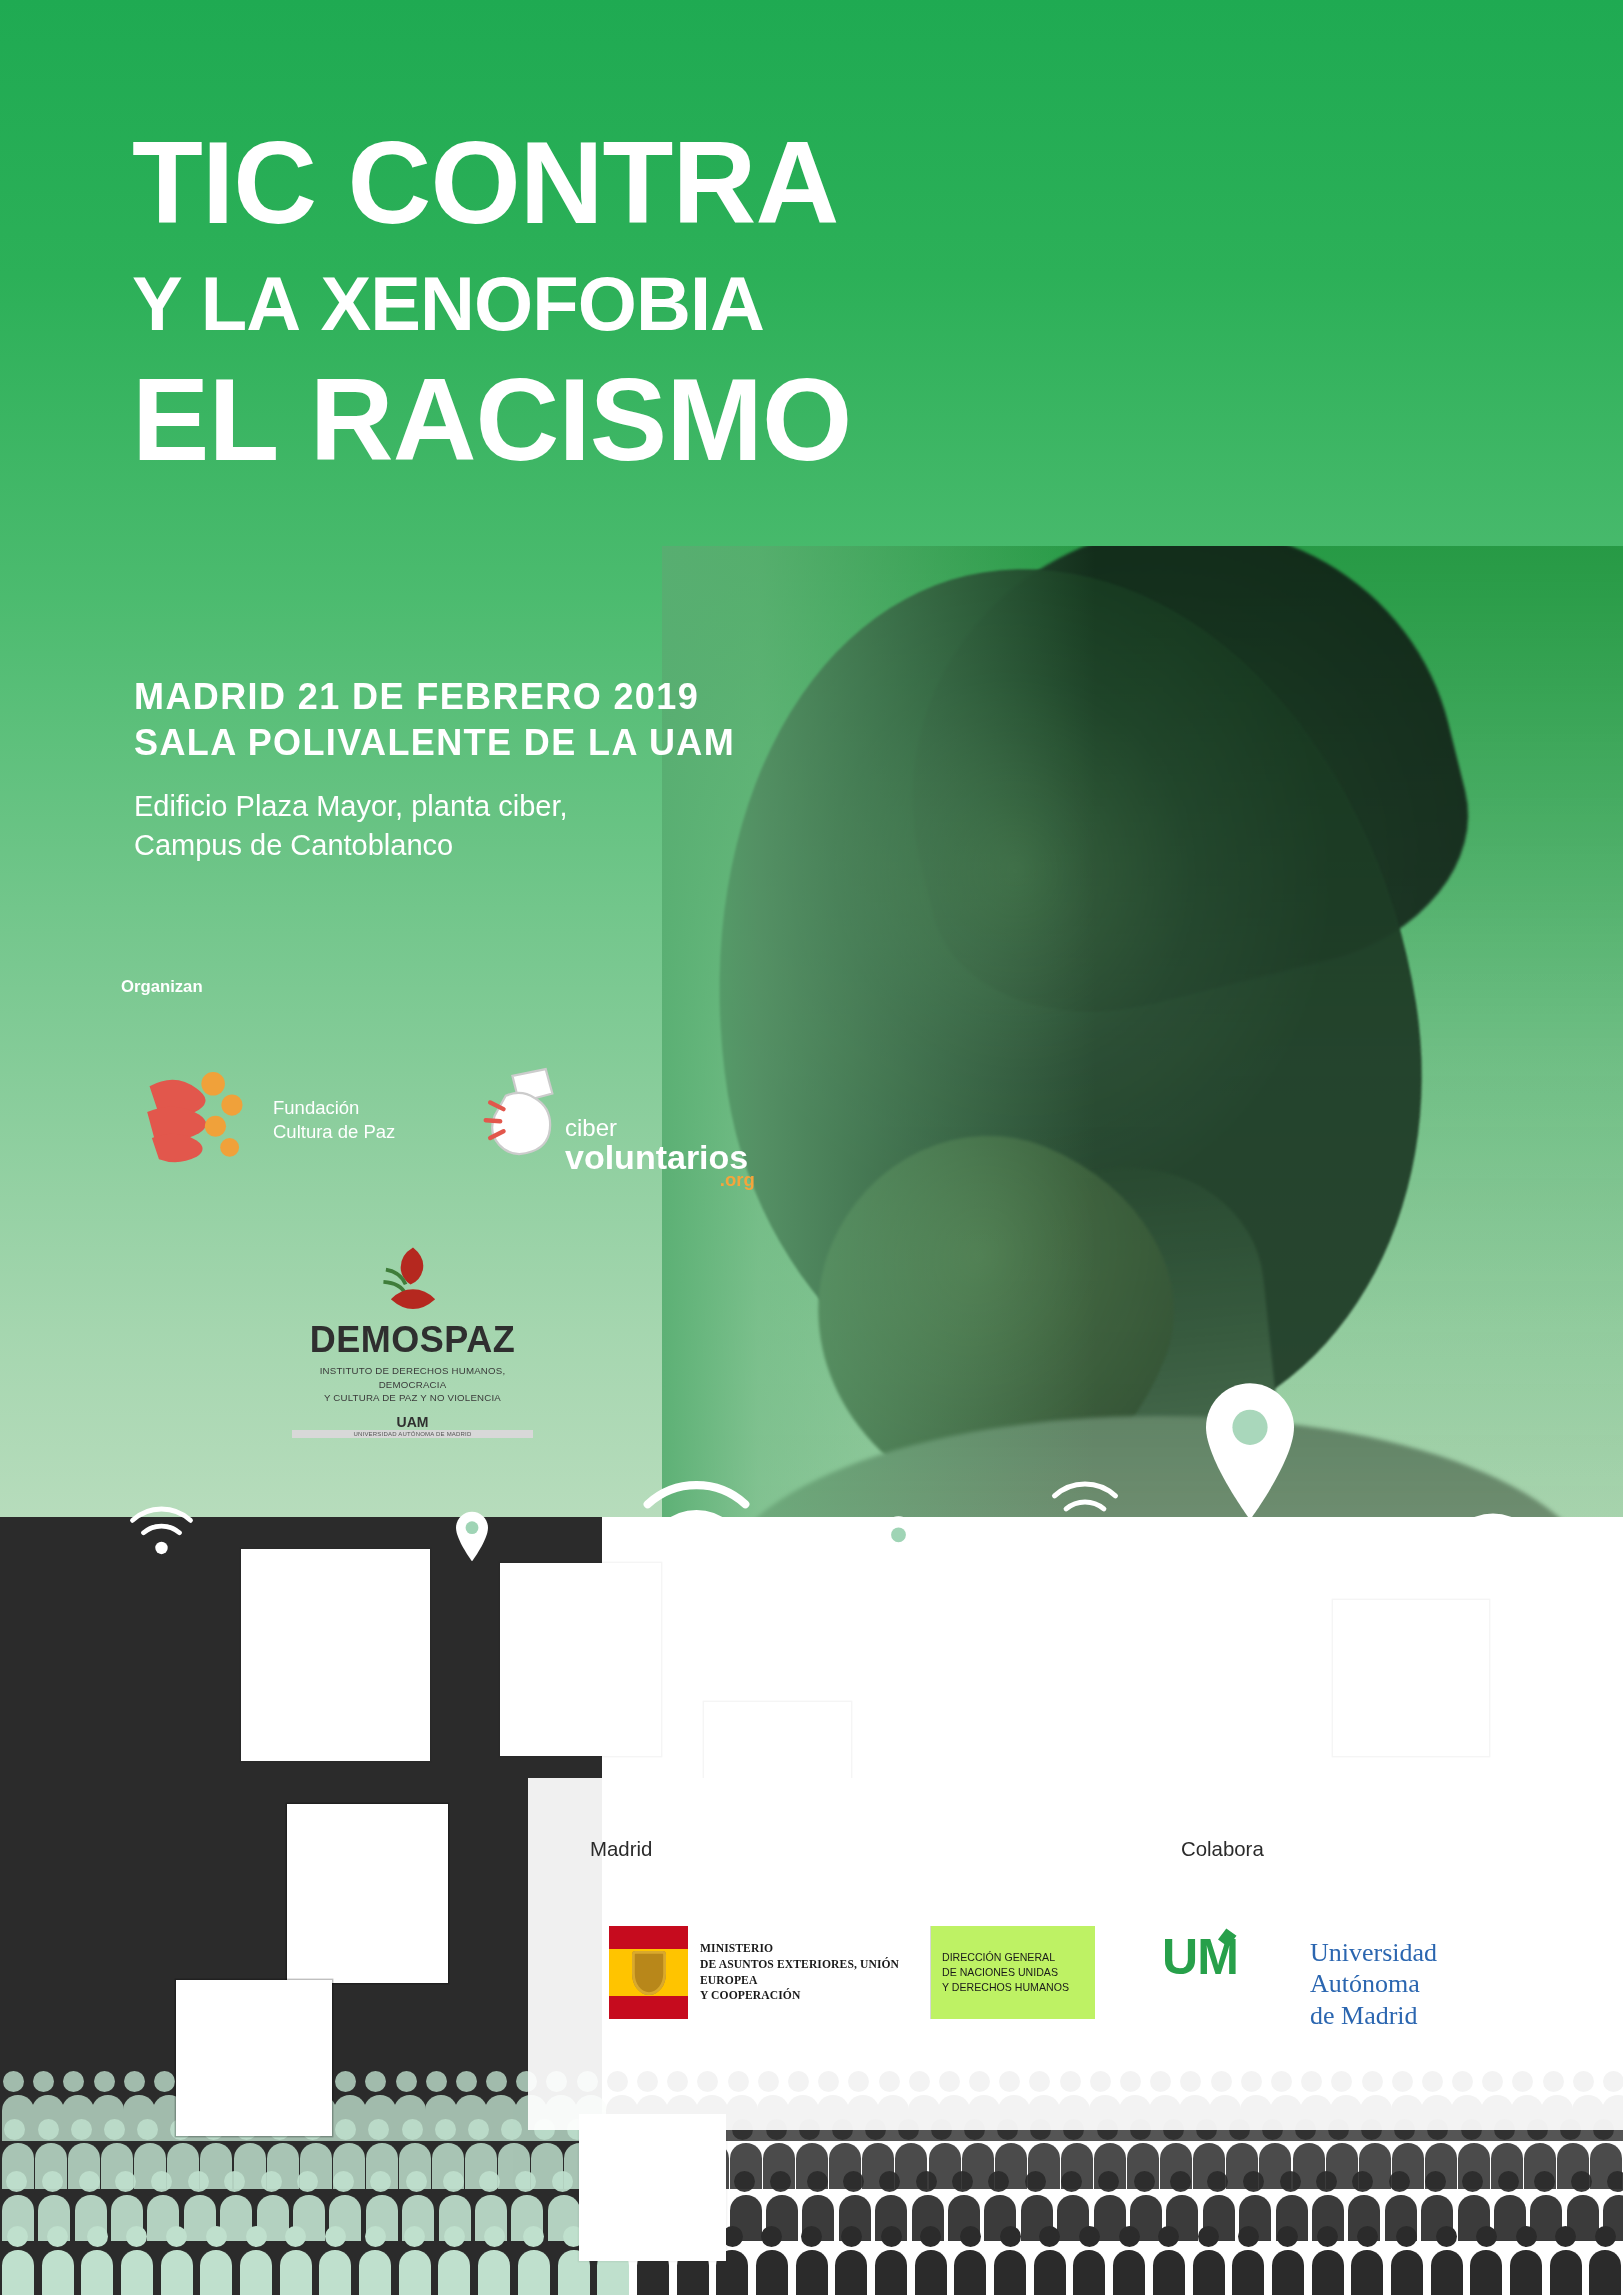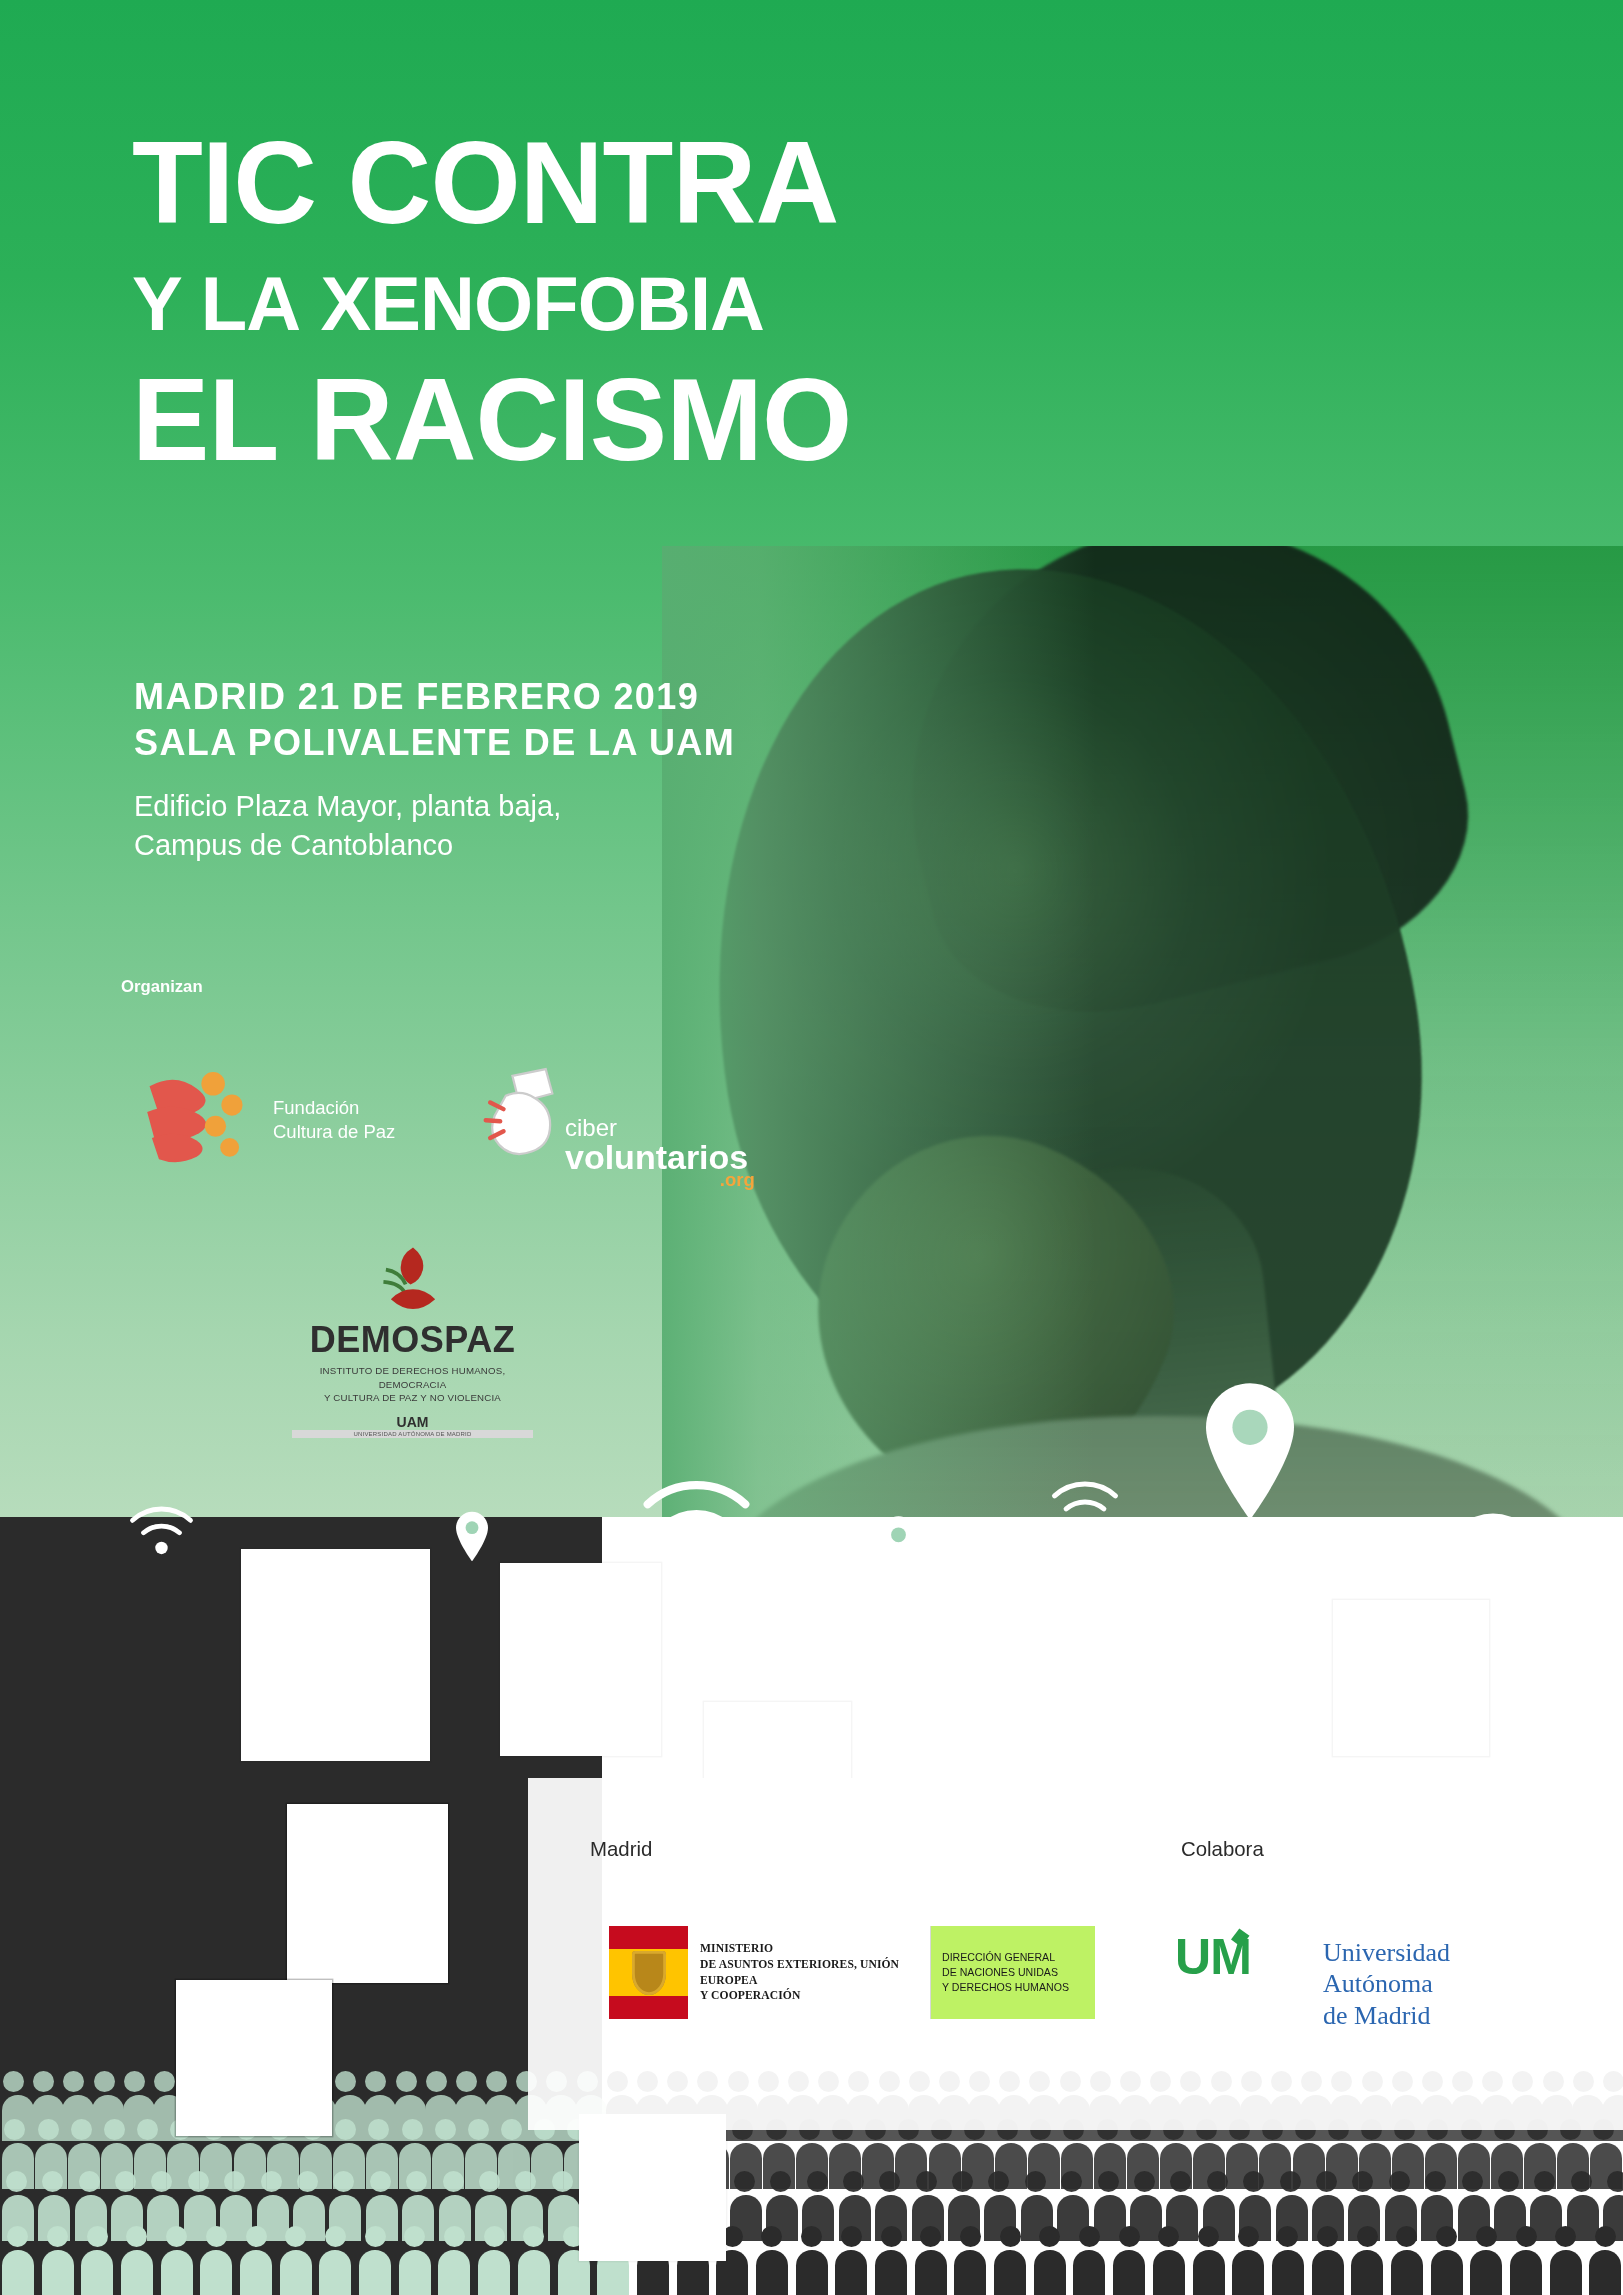--- a/index.html
+++ b/index.html
@@ -382,21 +382,21 @@
     padding-left: 11px;
   }
   .dg-block .t {
     font-size: 10.6px;
     line-height: 1.4;
     color: #1a1a1a;
   }
 
   .uam-logo {
     position: absolute;
-    left: 647px;
+    left: 634px;
     top: 143px;
     width: 389px;
     height: 97px;
   }
   .uam-mark {
     position: absolute;
     left: 0;
     top: 6.5px;
     font-size: 50px;
     font-weight: 700;
@@ -1257,21 +1257,21 @@
       <span class="thin">Y LA</span><span>&nbsp;</span><span class="bold">XENOFOBIA</span>
     </div>
     <div class="h-line h2">
       <span class="thin">EL</span><span>&nbsp;</span><span class="bold">RACISMO</span>
     </div>
   </div>
 
   <div class="meta">
     <div class="big">MADRID 21 DE FEBRERO 2019</div>
     <div class="big">SALA POLIVALENTE DE LA UAM</div>
-    <div class="small">Edificio Plaza Mayor, planta baja,</div>
+    <div class="small">Edificio Plaza Mayor, planta ciber,</div>
     <div class="small" style="margin-top:0;">Campus de Cantoblanco</div>
   </div>
 
   <div class="organizan">Organizan</div>
 
   <div class="logo-cp">
     <svg class="cp-mark" viewBox="0 0 100 90">
       <path d="M8 18 q22 -12 40 2 q14 10 2 18 q-16 10 -34 4 Z" fill="#e2574c"></path>
       <path d="M6 40 q24 -10 44 2 q12 8 0 16 q-18 10 -38 4 Z" fill="#e2574c"></path>
       <path d="M10 62 q22 -8 38 2 q10 7 0 14 q-16 8 -32 2 Z" fill="#e2574c"></path>

